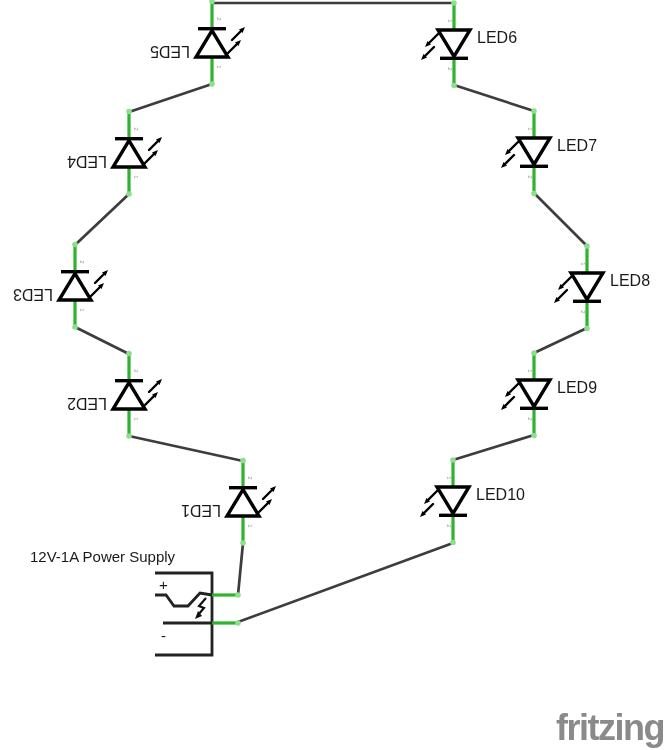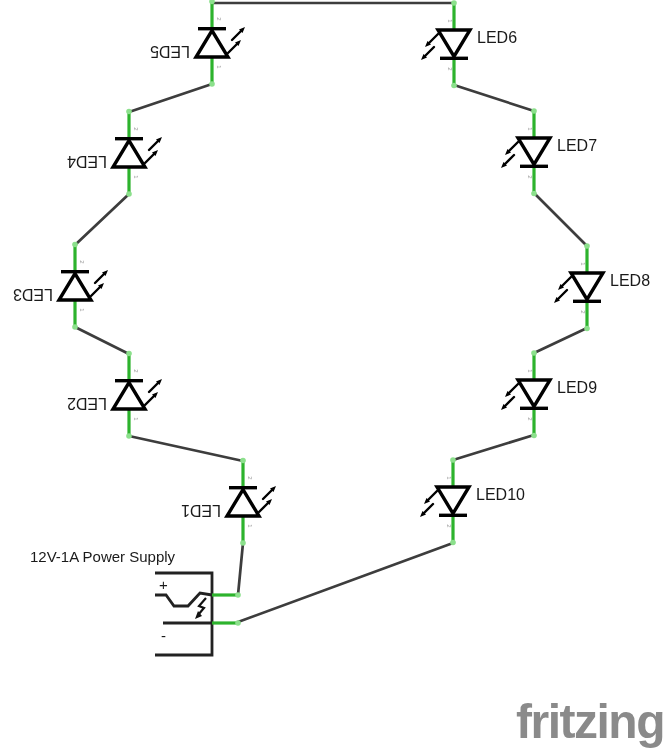--- a/index.html
+++ b/index.html
@@ -13,21 +13,21 @@
   .bar{stroke:var(--sym,#000);stroke-width:3.4;}
   .arr{stroke:var(--sym,#000);stroke-width:2.4;stroke-linecap:round;}
   .arrh{fill:var(--sym,#000);}
   .ledlabel{font-size:16px;fill:var(--label,#1a1a1a);}
   .pinnum{font-size:6px;fill:var(--pinnum,#9a9a9a);text-anchor:middle;}
   .psym{stroke:#222;stroke-width:2.8;fill:none;stroke-linejoin:miter;}
   .plabel{font-size:15px;fill:var(--label,#1a1a1a);}
   .psign{font-size:15px;fill:var(--label,#1a1a1a);}
   .bolt{stroke:#111;stroke-width:2.2;fill:none;stroke-linejoin:miter;}
   .bolth{fill:#111;}
-  #watermark{position:absolute;right:2px;bottom:4px;font-size:48px;font-weight:700;
+  #watermark{position:absolute;right:2px;bottom:4px;font-size:36px;font-weight:700;
              letter-spacing:-1.5px;color:var(--wm,#8a8a8a);line-height:1;}
 </style>
 </head>
 <body>
 
 <div id="stage">
   <svg id="schem" width="666" height="750" viewBox="0 0 666 750">
     <defs>
       <g id="ledsym">
         <path class="tri" d="M -16 0 L 16 0 L 0 26.5 Z"></path>

